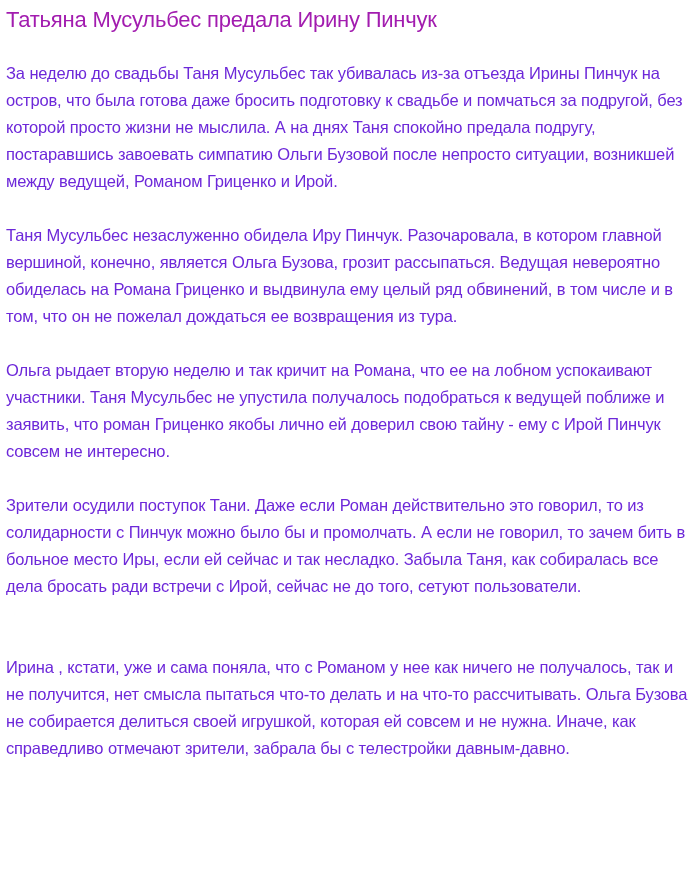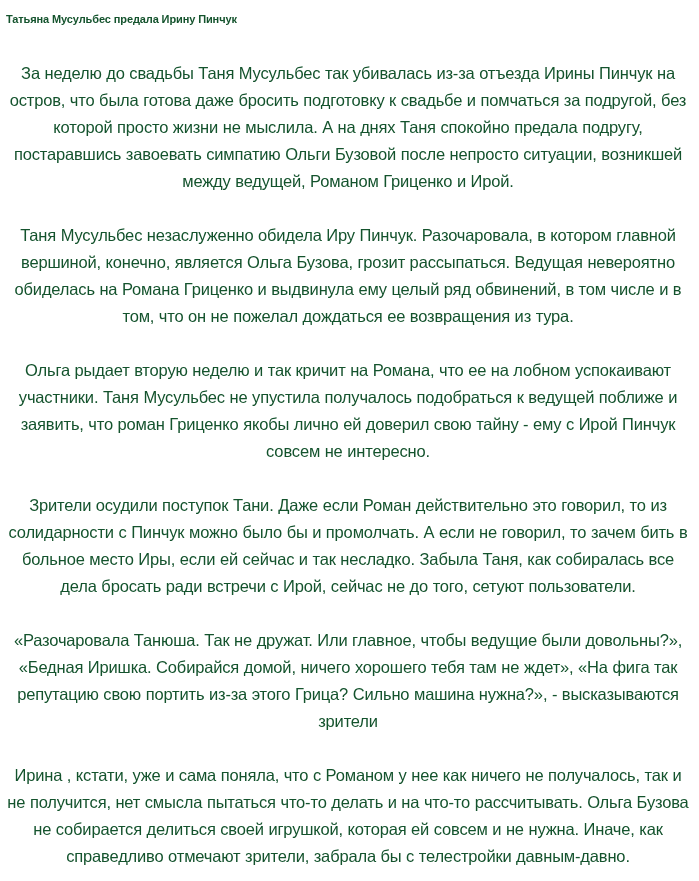--- a/index.html
+++ b/index.html
@@ -17,42 +17,42 @@
     -webkit-font-smoothing: antialiased;
   }
 
   #article {
     box-sizing: border-box;
     width: 699px;
     padding: 6px 9px 0 6px;
   }
 
   .title {
-    font-size: 11px;
+    font-size: 22px;
     line-height: 27px;
-    font-weight: 700;
-    color: #14532d;
+    font-weight: 400;
+    color: #a21caf;
     margin: 0;
     letter-spacing: -0.01em;
     white-space: pre-wrap;
   }
 
   .body-text {
     margin: 0;
   }
 
   .para {
     font-size: 16.5px;
     line-height: 27px;
     font-weight: 400;
-    color: #14532d;
+    color: #6d28d9;
     margin: 0;
     padding: 0;
     letter-spacing: -0.01em;
-    text-align: center;
+    text-align: left;
     white-space: pre-wrap;
     word-spacing: 0.01em;
   }
 
   
   .spacer {
     height: 27px;
   }
 </style>
 </head>
@@ -71,19 +71,18 @@
 
     <p class="para">Таня Мусульбес незаслуженно обидела Иру Пинчук. Разочаровала, в котором главной вершиной, конечно, является Ольга Бузова, грозит рассыпаться. Ведущая невероятно обиделась на Романа Гриценко и выдвинула ему целый ряд обвинений, в том числе и в том, что он не пожелал дождаться ее возвращения из тура.</p>
     <div class="spacer"></div>
 
     <p class="para">Ольга рыдает вторую неделю и так кричит на Романа, что ее на лобном успокаивают участники. Таня Мусульбес не упустила получалось подобраться к ведущей поближе и заявить, что роман Гриценко якобы лично ей доверил свою тайну - ему с Ирой Пинчук совсем не интересно.</p>
     <div class="spacer"></div>
 
     <p class="para">Зрители осудили поступок Тани. Даже если Роман действительно это говорил, то из солидарности с Пинчук можно было бы и промолчать. А если не говорил, то зачем бить в больное место Иры, если ей сейчас и так несладко. Забыла Таня, как собиралась все дела бросать ради встречи с Ирой, сейчас не до того, сетуют пользователи.</p>
     <div class="spacer"></div>
 
-    <p class="para">«Разочаровала Танюша. Так не дружат. Или главное, чтобы ведущие были довольны?», «Бедная Иришка. Собирайся домой, ничего хорошего тебя там не ждет», «На фига так репутацию свою портить из-за этого Грица? Сильно машина нужна?», - высказываются зрители</p>
     <div class="spacer"></div>
 
     <p class="para">Ирина , кстати, уже и сама поняла, что с Романом у нее как ничего не получалось, так и не получится, нет смысла пытаться что-то делать и на что-то рассчитывать. Ольга Бузова не собирается делиться своей игрушкой, которая ей совсем и не нужна. Иначе, как справедливо отмечают зрители, забрала бы с телестройки давным-давно.</p>
 
   </div>
 </div>
 
 </body></html>

